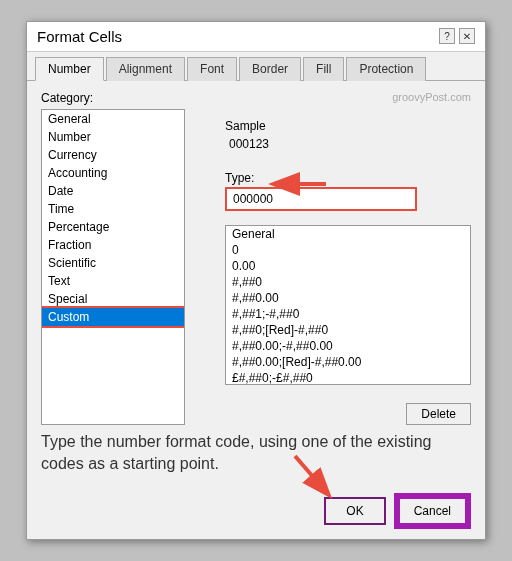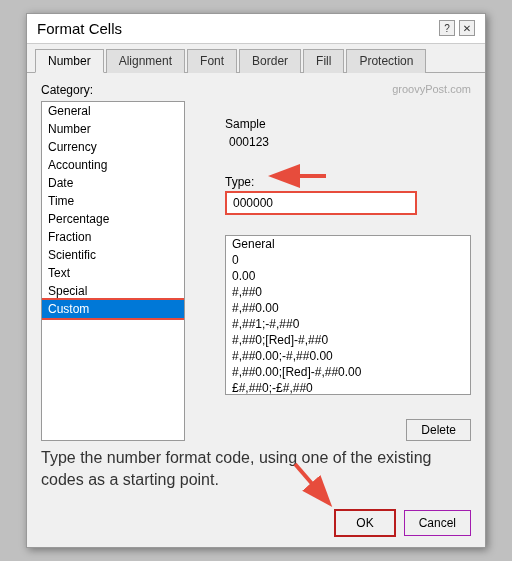--- a/index.html
+++ b/index.html
@@ -110,21 +110,21 @@
       white-space: nowrap;
     }
     .category-item.selected {
       background: #0078d7;
       color: #fff;
     }
     .right-panel {
       flex: 1;
       display: flex;
       flex-direction: column;
-      gap: 20px;
+      gap: 14px;
       padding-left: 30px;
     }
     .watermark {
       text-align: right;
       color: #aaa;
       font-size: 11px;
       margin-bottom: 2px;
     }
     .sample-section {
       margin-bottom: 4px;
@@ -186,29 +186,29 @@
       justify-content: flex-end;
       align-items: center;
       padding: 8px 14px 10px 14px;
       gap: 8px;
       position: relative;
     }
     .ok-btn {
       padding: 5px 20px;
       font-size: 12px;
       background: #f0f0f0;
-      border: 2px solid #b91c1c;
+      border: 2px solid #701a75;
       cursor: pointer;
       min-width: 60px;
     }
     .cancel-btn {
       padding: 5px 14px;
       font-size: 12px;
       background: #f0f0f0;
-      border: 1px solid #a21caf;
+      border: 6px solid #a21caf;
       cursor: pointer;
       min-width: 60px;
     }
     
     .category-list::-webkit-scrollbar,
     .format-list::-webkit-scrollbar {
       width: 12px;
     }
     .category-list::-webkit-scrollbar-track,
     .format-list::-webkit-scrollbar-track {

